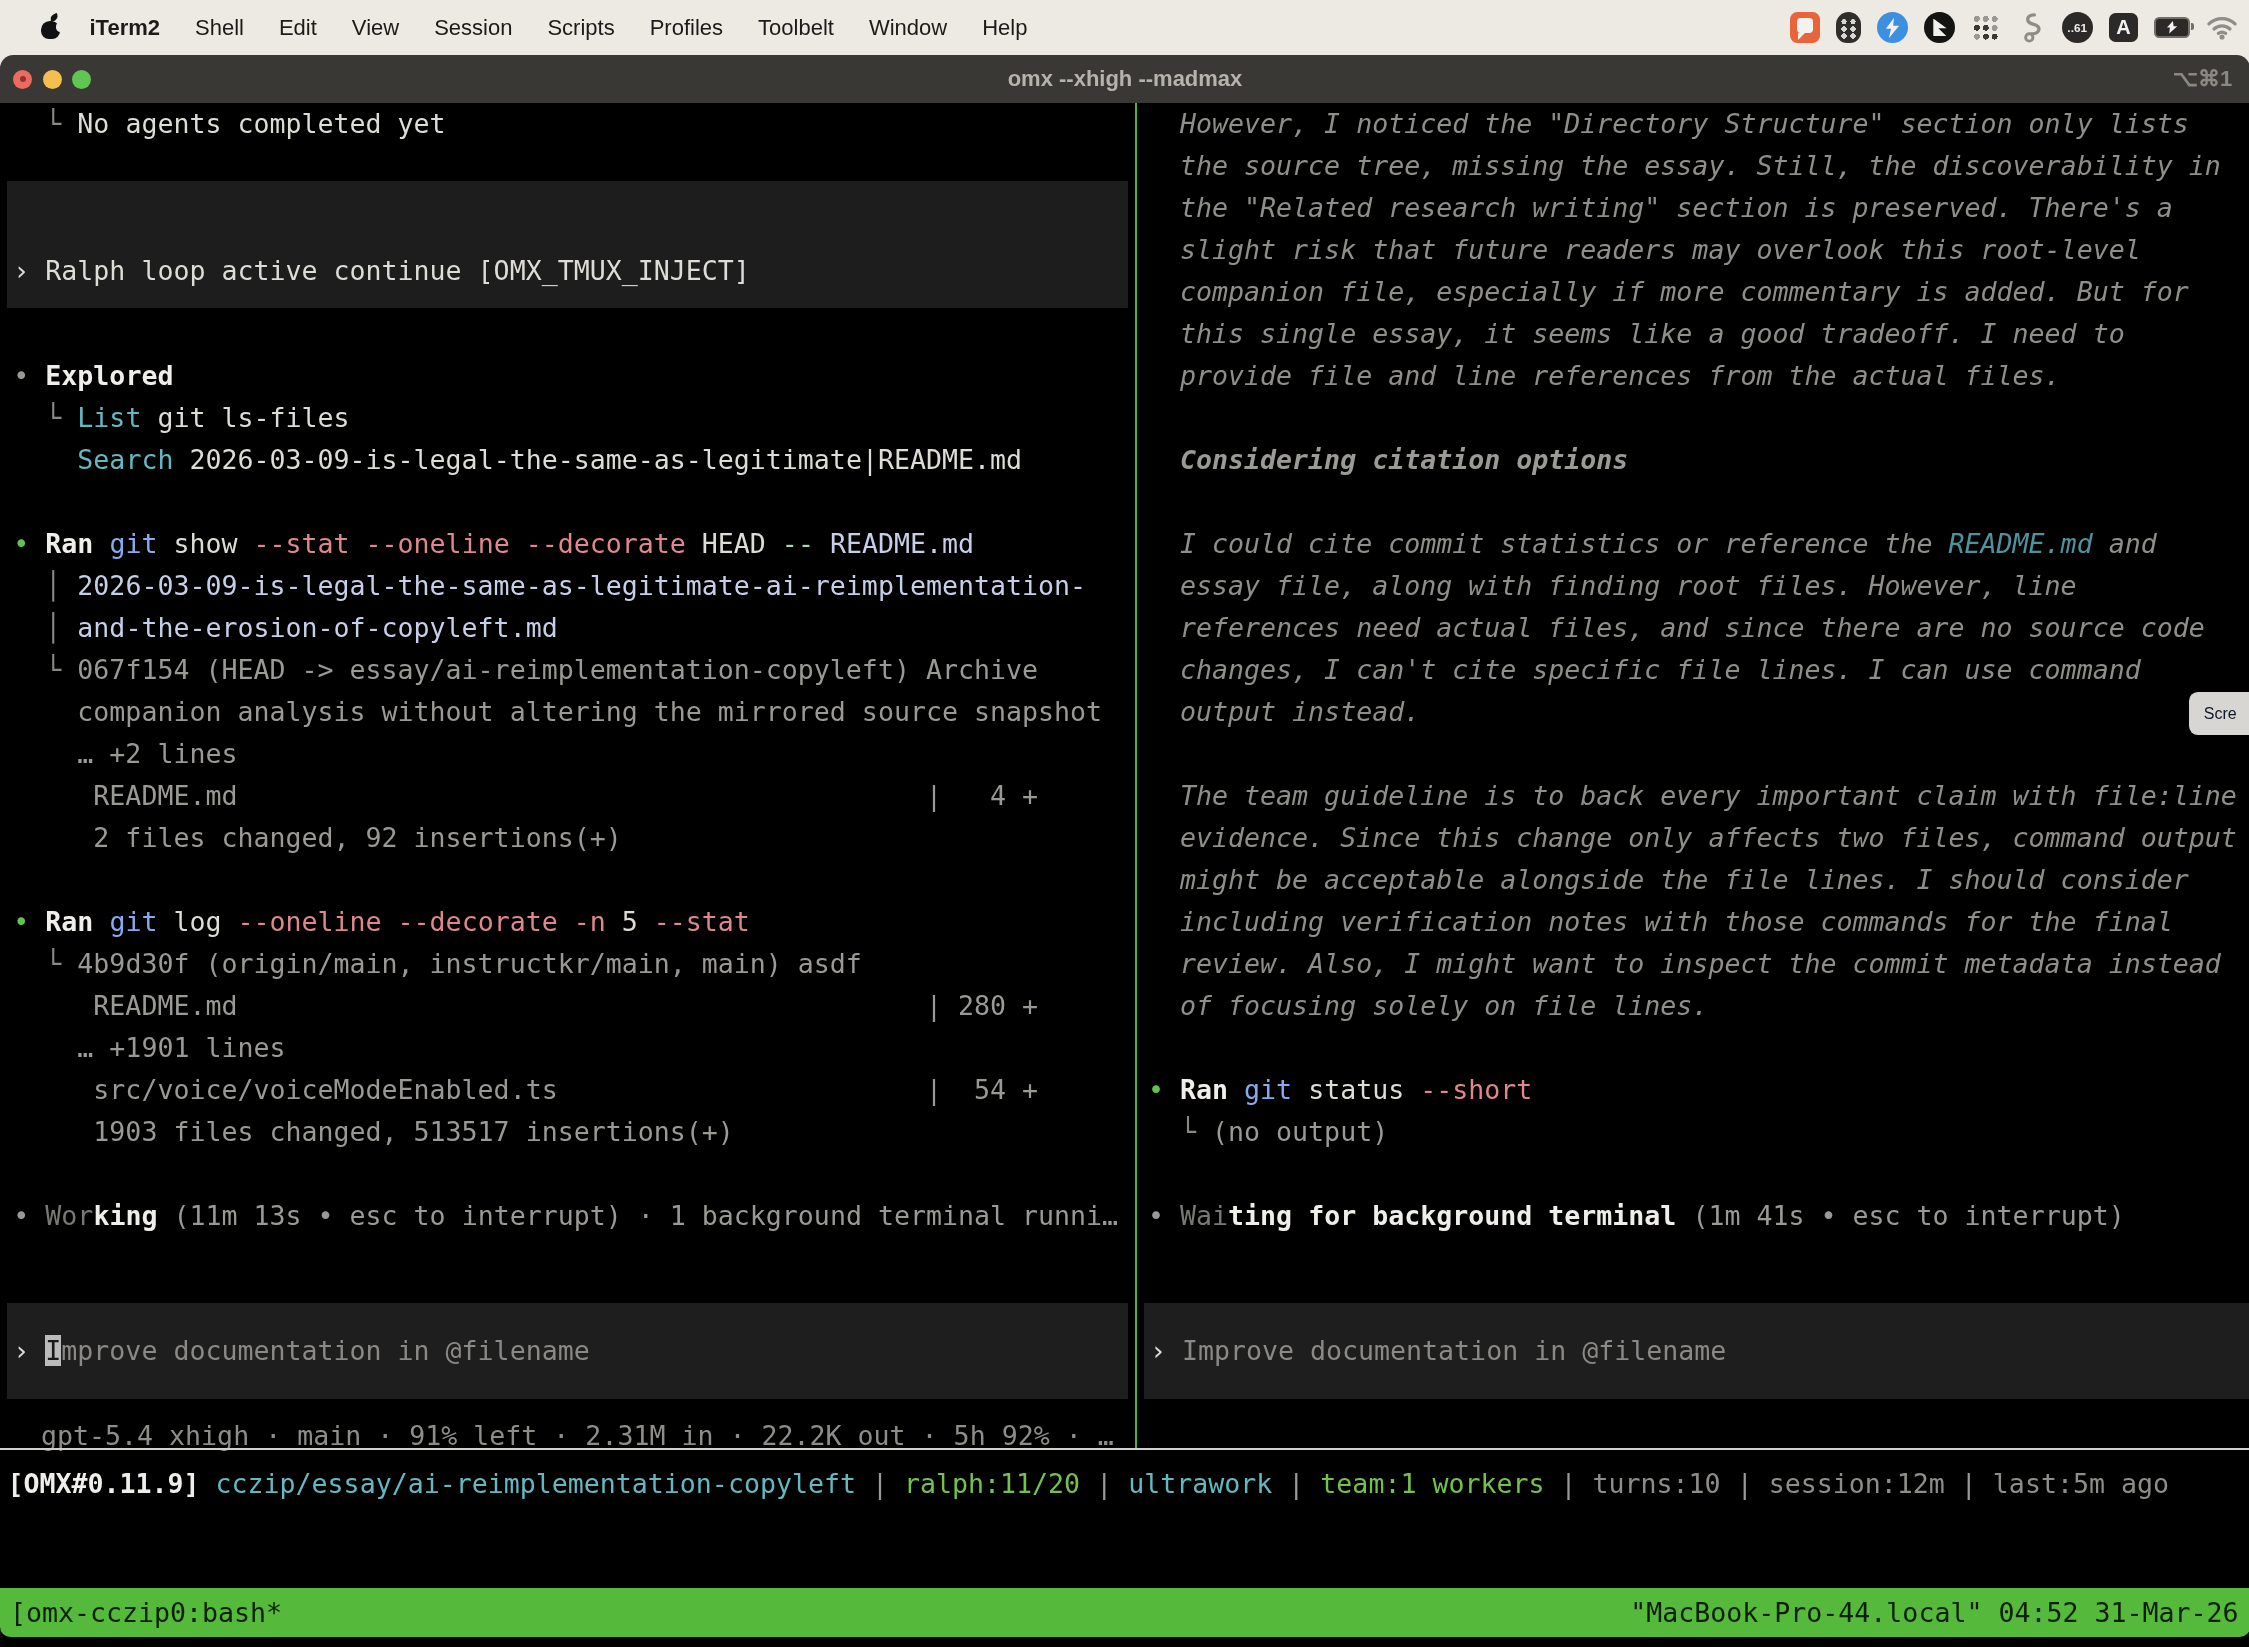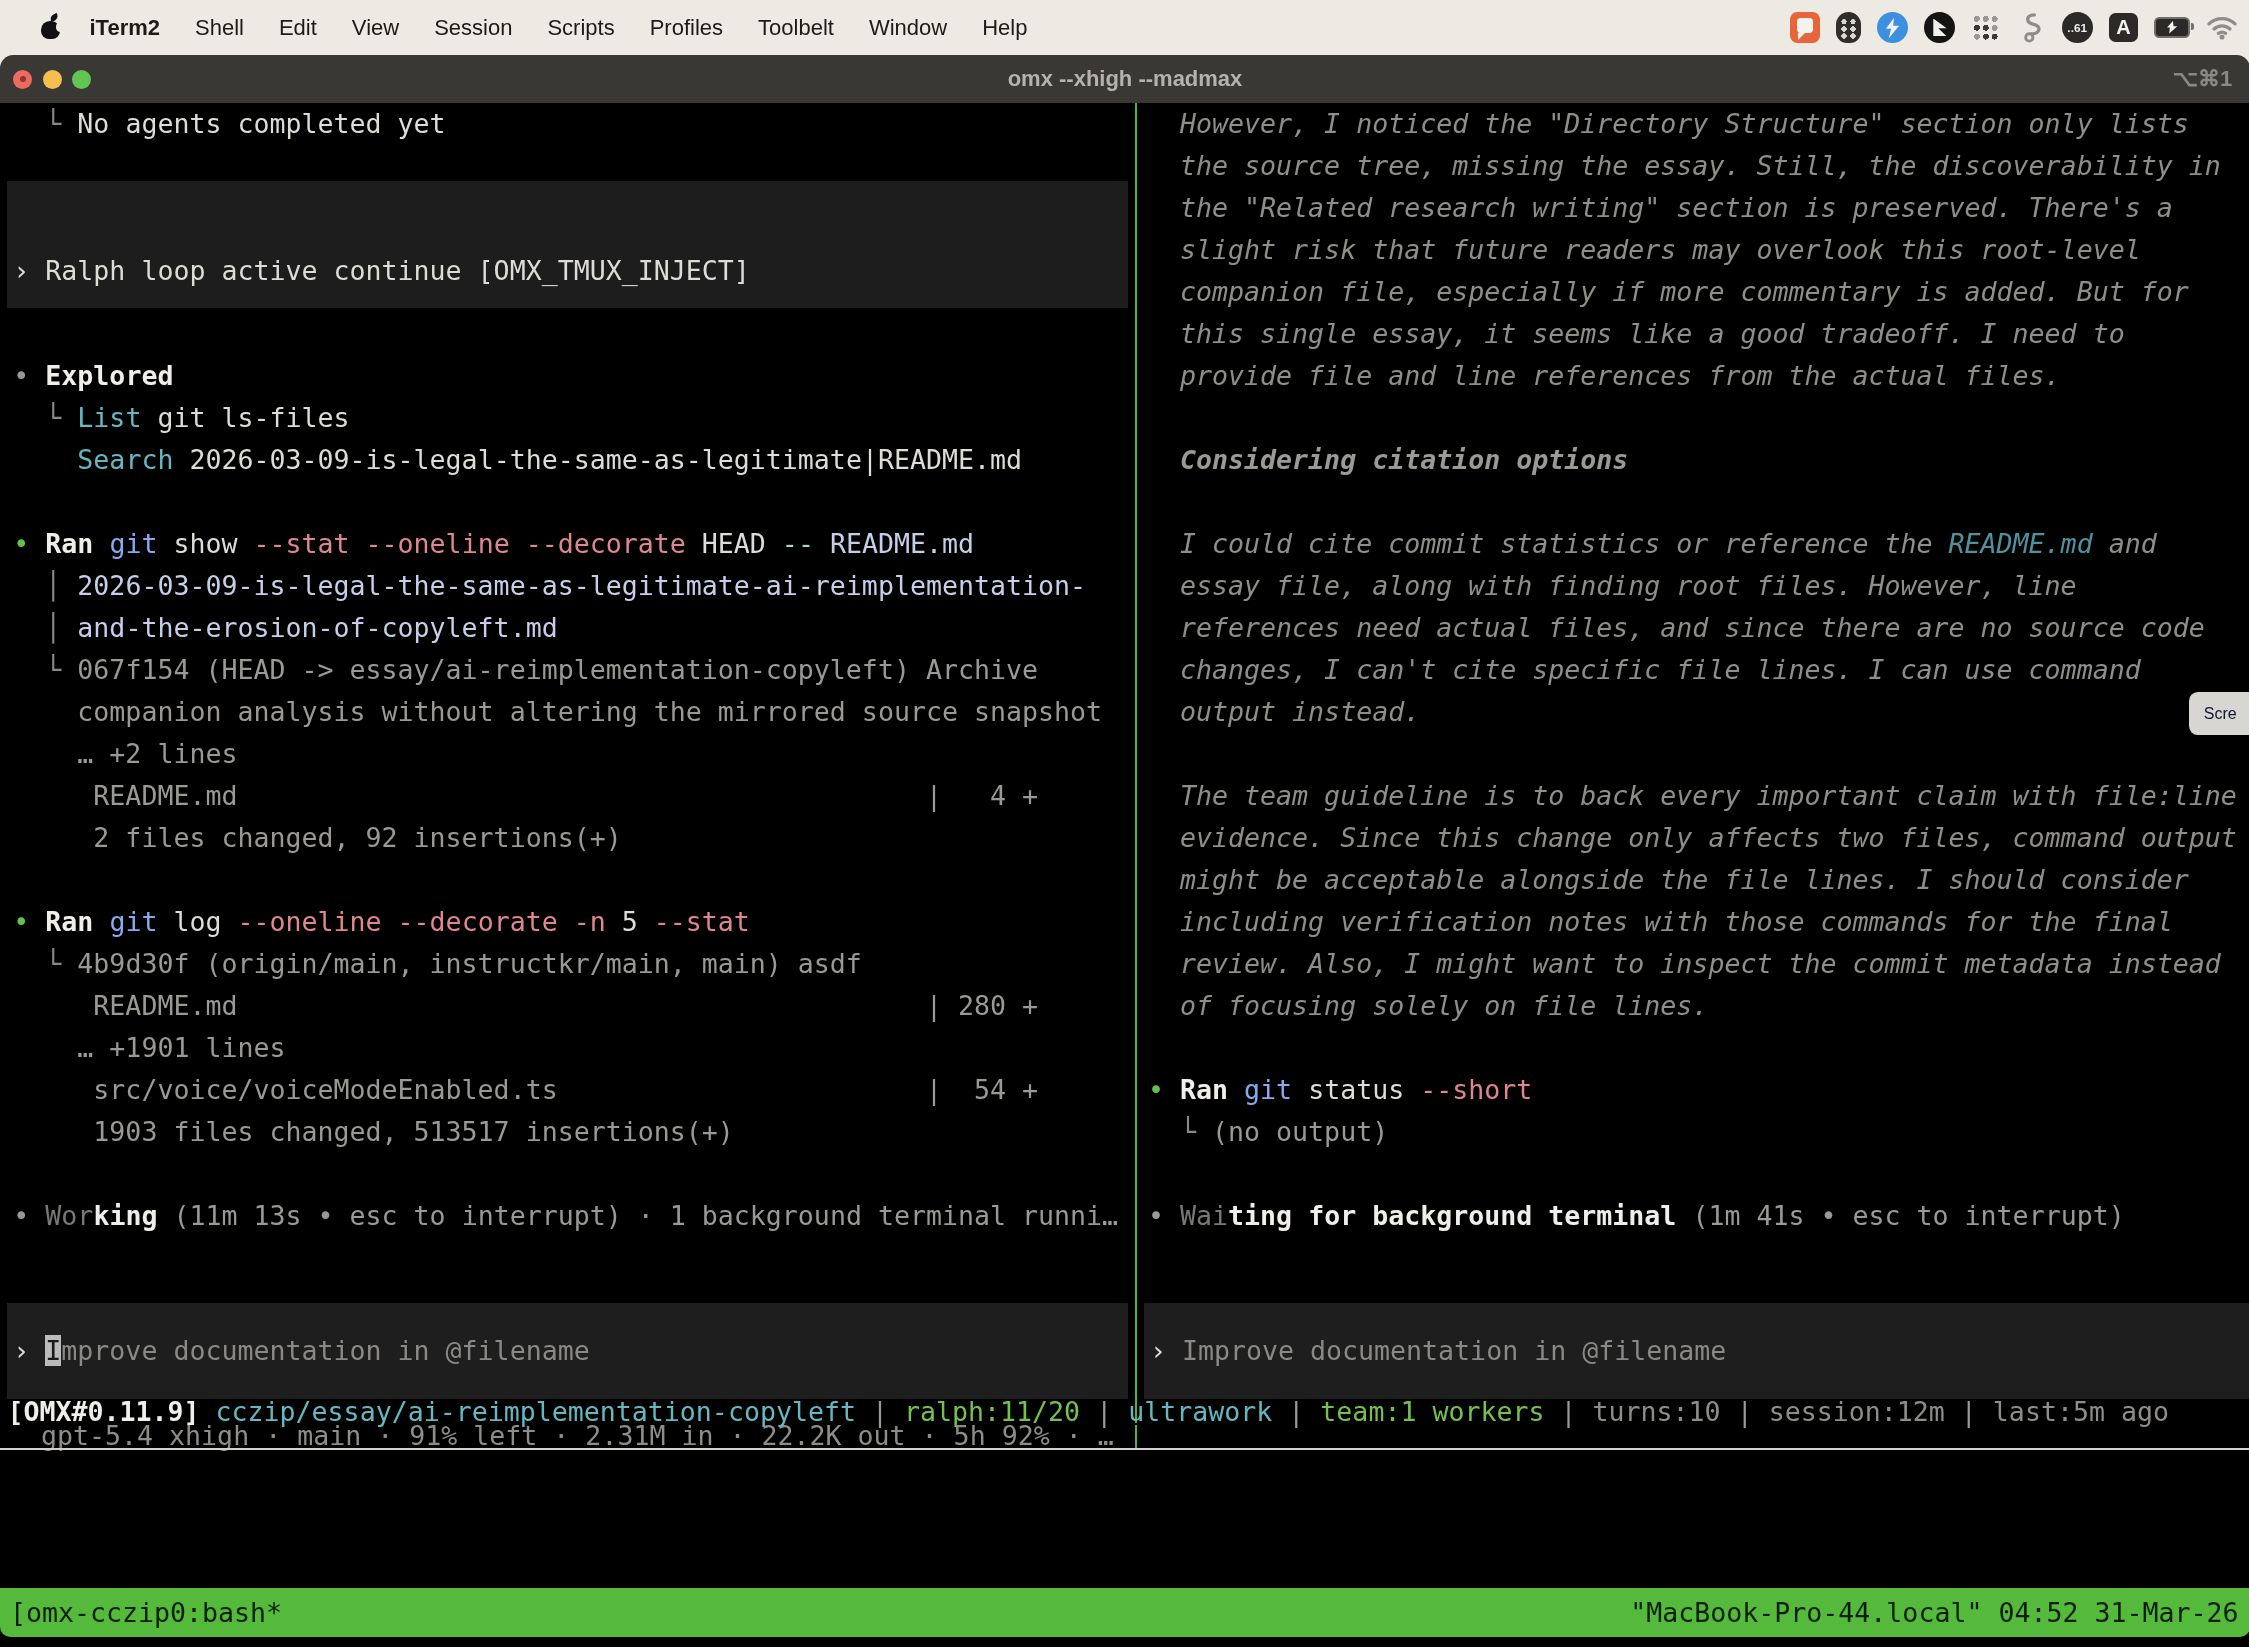--- a/index.html
+++ b/index.html
@@ -80,21 +80,21 @@
   .inputbox .tl{height:112px;line-height:96px;padding-left:5.9px;}
   .inputbox.ileft{left:7.4px;width:1121px;}
   .inputbox.iright{left:1144px;width:1106px;}
   .statusline{position:absolute;top:1312px;overflow:hidden;}
   .lstatus{left:41px;width:1087px;}
   .rstatus{left:1179px;width:1071px;}
   .tooltip{position:absolute;right:0;top:589px;height:43px;line-height:43px;padding:0 13.3px 0 14.8px;
            background:var(--tooltip_bg);color:#0f172a;border-radius:8.9px 0 0 8.9px;
            font-family:"Liberation Sans",sans-serif;font-size:16px;}
   .hline{position:absolute;left:0;top:1345px;width:2250px;height:1.5px;background:var(--divider_h);}
-  .omxbar{position:absolute;left:7.4px;top:1288px;width:2237px;overflow:hidden;text-decoration:underline;}
+  .omxbar{position:absolute;left:7.4px;top:1360px;width:2237px;overflow:hidden;text-decoration:underline;}
   .tmuxbar{position:absolute;left:0;top:1485px;width:2250px;height:49px;background:var(--tmux_green);
            border-radius:0 0 10.3px 10.3px;display:flex;justify-content:space-between;align-items:center;
            color:var(--tmux_text);font-size:26.6px;padding:4px;box-sizing:border-box;}
   .tmux-left{margin-left:5.9px;white-space:pre;}
   .tmux-right{margin-right:7.4px;white-space:pre;}
   
   .s-w{color:var(--white);}
   .s-b{color:var(--bold_white);font-weight:bold;}
   .s-gy{color:var(--gray);}
   .s-dim{color:var(--dim);}

